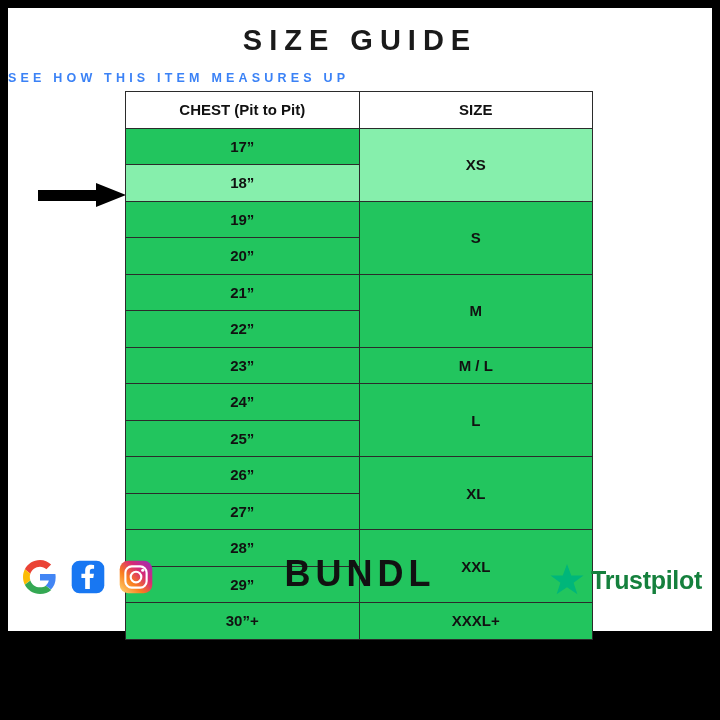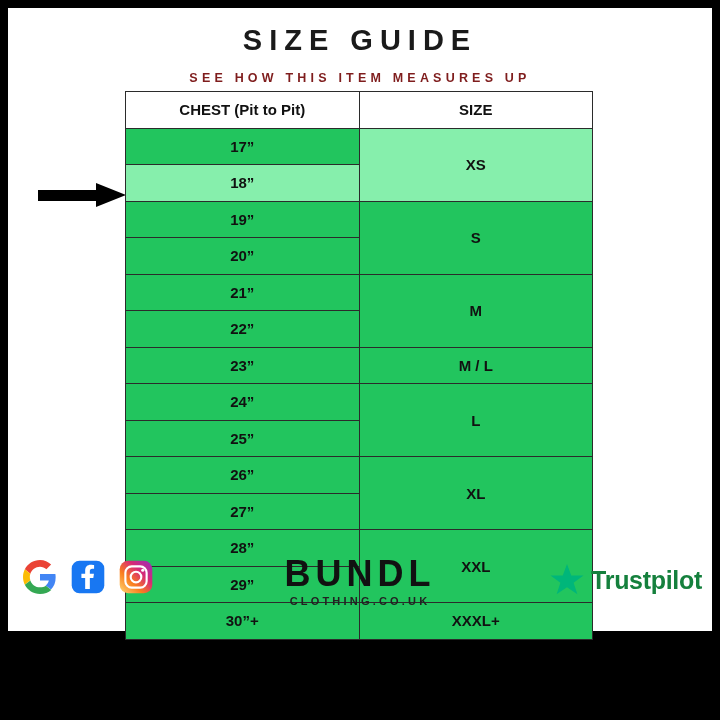--- a/index.html
+++ b/index.html
@@ -24,25 +24,25 @@
   }
   .title {
     text-align: center;
     font-size: 29px;
     font-weight: bold;
     letter-spacing: 7px;
     color: #1a1a1a;
     margin-top: 16px;
   }
   .subtitle {
-    text-align: center;
+    text-align: left;
     font-size: 12.5px;
     font-weight: bold;
     letter-spacing: 4.2px;
-    color: #7f1d1d;
+    color: #3b82f6;
     margin-top: 14px;
   }
   .table-wrap {
     position: absolute;
     left: 117px;
     top: 83px;
     width: 468px;
   }
   table.size-table {
     border-collapse: collapse;
@@ -266,21 +266,20 @@
           <rect x="1" y="1" width="46" height="46" rx="12" fill="url(#igg)"></rect>
           <rect x="9" y="9" width="30" height="30" rx="9" fill="none" stroke="#ffffff" stroke-width="3"></rect>
           <circle cx="24" cy="24" r="7.5" fill="none" stroke="#ffffff" stroke-width="3"></circle>
           <circle cx="33.5" cy="14.5" r="2.2" fill="#ffffff"></circle>
         </svg>
       </div>
     </div>
 
     <div class="brand">
       <div class="brand-name">BUNDL</div>
-      <div class="brand-sub">CLOTHING.CO.UK</div>
     </div>
 
     <div class="trustpilot">
       <svg class="tp-star" width="34" height="34" viewBox="0 0 32 32">
         <polygon points="16,1 20,11.8 31.5,11.8 22.2,18.6 25.8,29.5 16,22.8 6.2,29.5 9.8,18.6 0.5,11.8 12,11.8" fill="#00B67A"></polygon>
       </svg>
       <span class="tp-label">Trustpilot</span>
     </div>
 
   </div>

